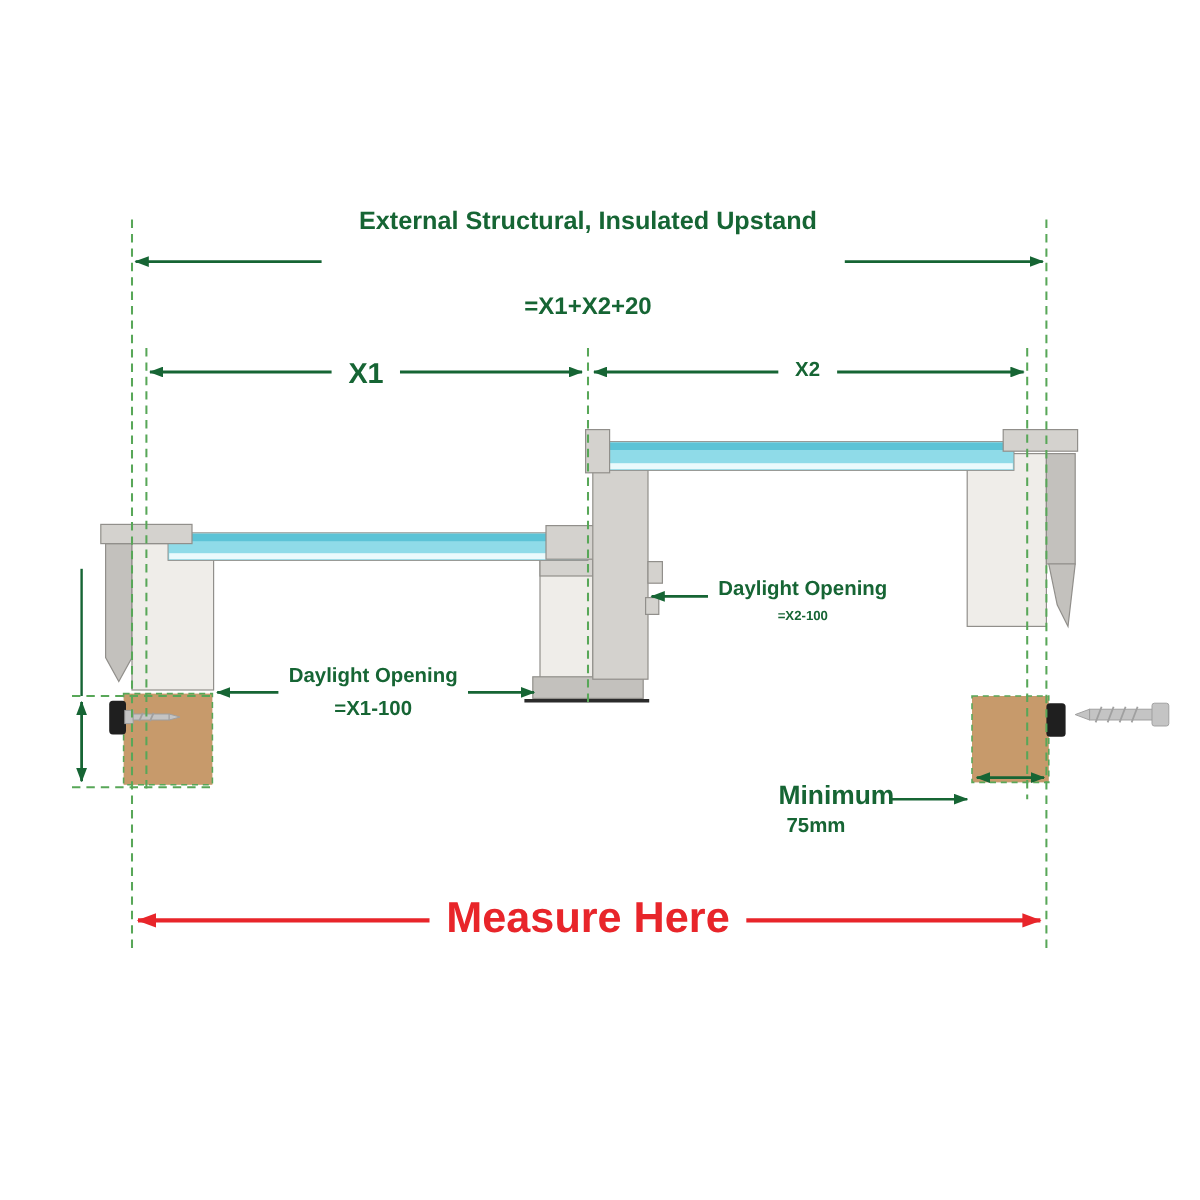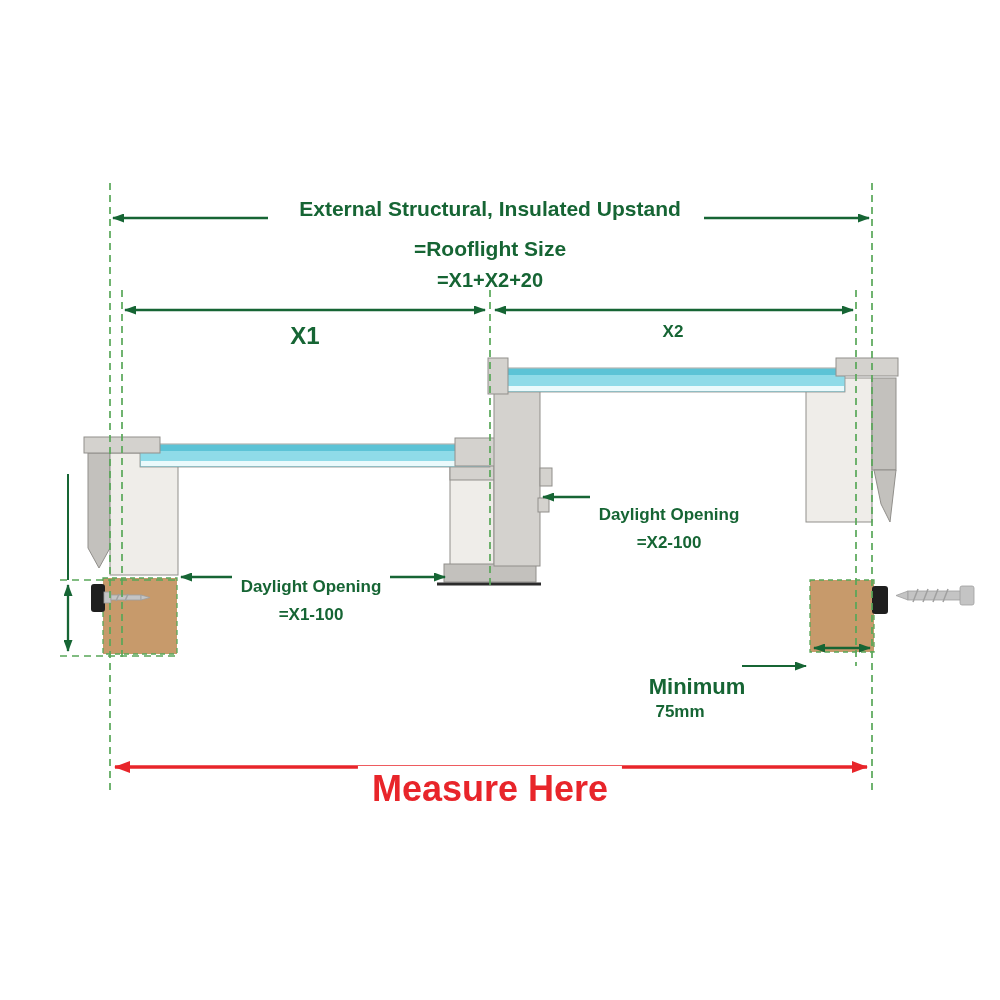--- a/index.html
+++ b/index.html
@@ -6,21 +6,21 @@
   .canvas {
     position:relative; width:1000px; height:1000px; background:#fff;
     font-family:"Liberation Sans", sans-serif; overflow:hidden;
   }
   svg.layer { position:absolute; left:0; top:0; }
 
   .lbl {
     position:absolute; color:var(--dark-green); font-weight:bold;
     text-align:center; white-space:pre-line; line-height:1.25;
   }
-  .c { transform:translateX(-50%);margin-top:24px; }
+  .c { transform:translateX(-50%); }
   .bg { background:#ffffff; padding:0 14px; }
   .red-lbl { color:var(--red);text-align:center; }
 
   
   .dash  { stroke:var(--dashed-green); stroke-width:1.7; stroke-dasharray:7 5; fill:none; }
   .garr  { stroke:var(--dark-green); stroke-width:2.3; fill:none; }
   .gline { stroke:var(--dark-green); stroke-width:2; fill:none; }
   .rarr  { stroke:var(--red); stroke-width:3.6; fill:none; }
   .mkg   { fill:var(--dark-green); }
   .mkr   { fill:var(--red); }
@@ -129,30 +129,29 @@
       <line class="gline" x1="68" y1="474" x2="68" y2="580"></line>
       <line class="garr" x1="68" y1="585" x2="68" y2="651" marker-start="url(#mgs)" marker-end="url(#mge)"></line>
       <line class="gline" x1="742" y1="666" x2="806" y2="666" marker-end="url(#mge)"></line>
       <line class="garr" x1="814" y1="648" x2="870" y2="648" marker-start="url(#mgs)" marker-end="url(#mge)"></line>
     </g>
 
     <line class="rarr" x1="115" y1="767" x2="867" y2="767" marker-start="url(#mrs)" marker-end="url(#mre)"></line>
   </svg>
 
   <div class="lbl c" style="left:490px; top:172px; font-size:21px;">External Structural, Insulated Upstand</div>
-  <div class="lbl c bg" style="left:490px; top:212px; font-size:21px;">=Rooflight Size</div>
   <div class="lbl c" style="left:490px; top:244px; font-size:20px;">=X1+X2+20</div>
 
   <div class="lbl c bg" style="left:305px; top:297px; font-size:24px;">X1</div>
   <div class="lbl c bg" style="left:673px; top:297px; font-size:17px;">X2</div>
 
 
   <div class="lbl c" style="left:311px; top:552px; font-size:17px;">Daylight Opening</div>
   <div class="lbl c" style="left:311px; top:580px; font-size:17px;">=X1-100</div>
 
   <div class="lbl c" style="left:669px; top:480px; font-size:17px;">Daylight Opening</div>
-  <div class="lbl c" style="left:669px; top:508px; font-size:17px;">=X2-100</div>
+  <div class="lbl c" style="left:669px; top:508px; font-size:11px;">=X2-100</div>
 
   <div class="lbl c" style="left:697px; top:649px; font-size:22px;">Minimum</div>
   <div class="lbl c" style="left:680px; top:677px; font-size:17px;">75mm</div>
 
   <div class="lbl c bg red-lbl" style="left:490px; top:742px; font-size:36px;">Measure Here</div>
 </div>
 
 </body></html>

